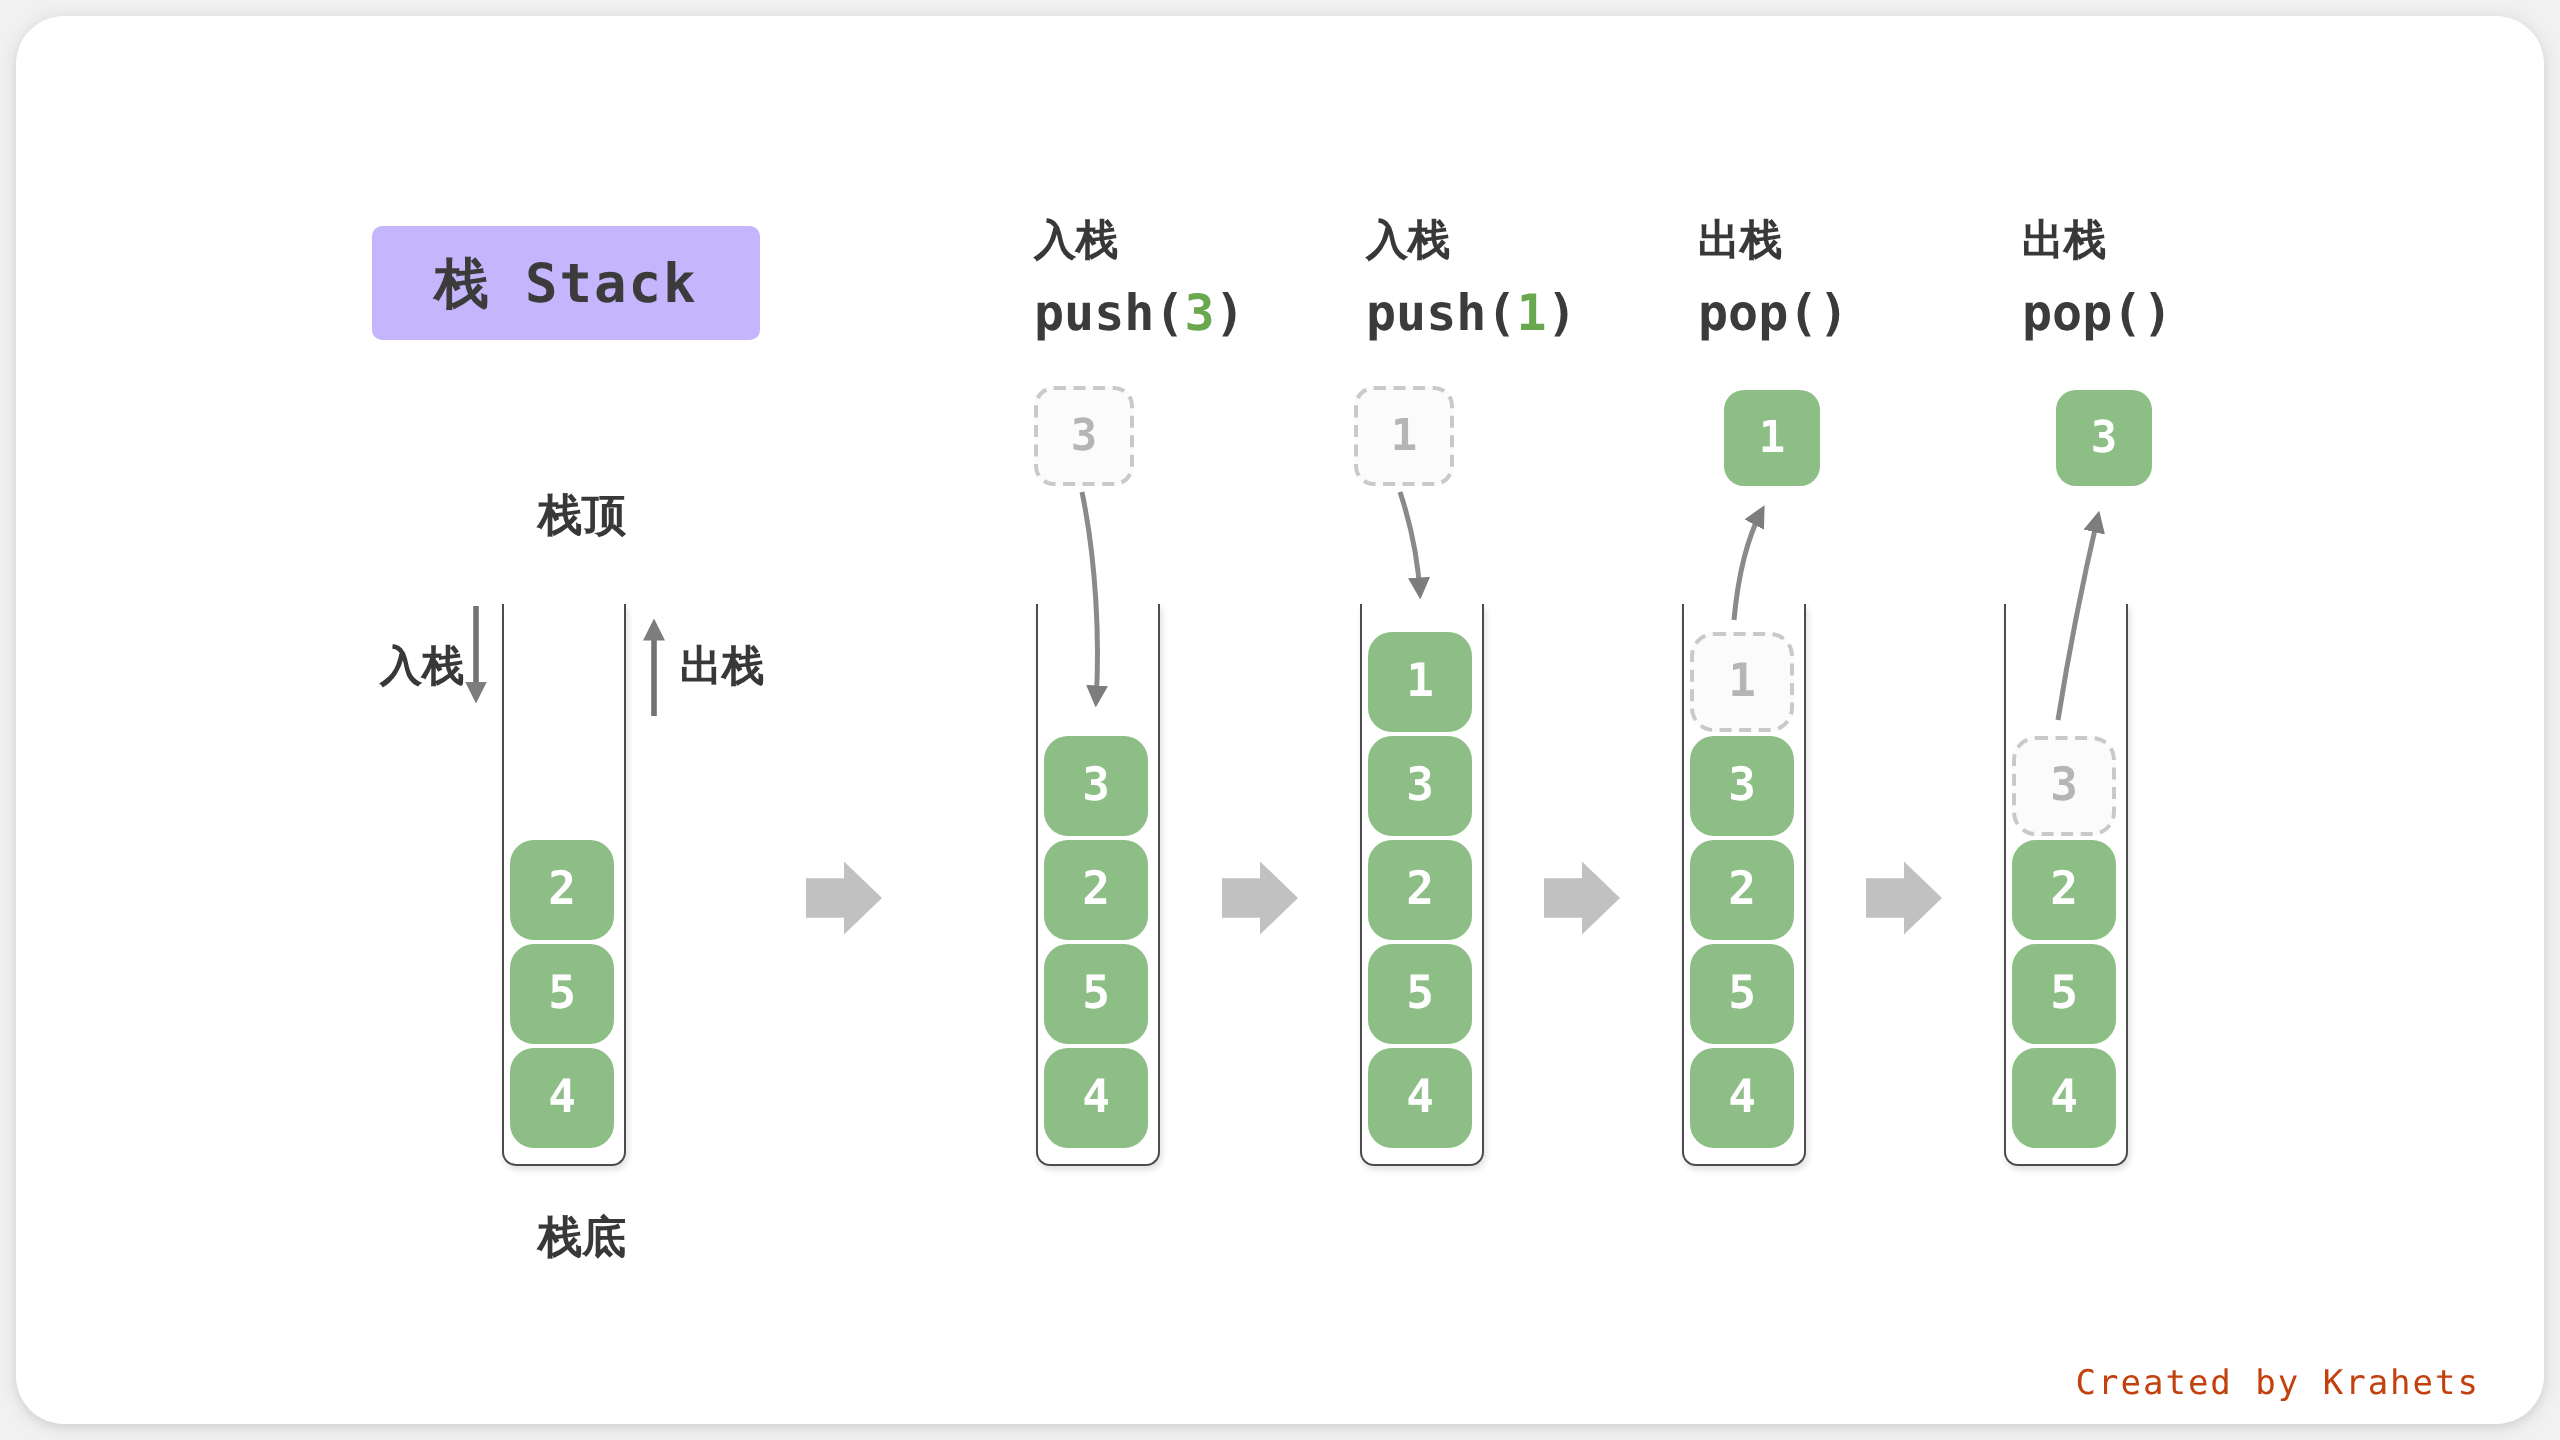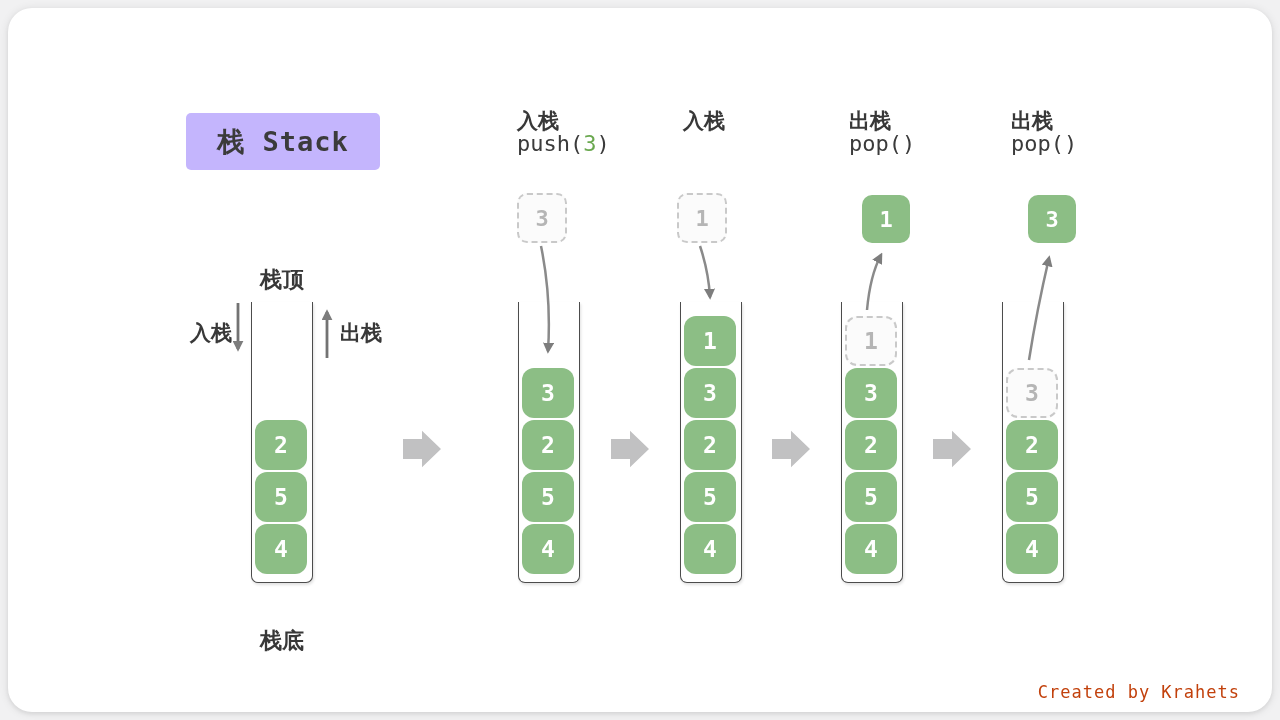--- a/index.html
+++ b/index.html
@@ -22,22 +22,22 @@
     background:#c4b5fd; border-radius:5px;
     display:flex; align-items:center; justify-content:center;
     font-family:"DejaVu Sans Mono","Liberation Mono",monospace;
     font-size:27px; font-weight:bold; color:#3b3b3b; letter-spacing:1px;
   }
 
   
   .hdr { top:109px; width:170px; }
   .hdr .op { font-size:21px; font-weight:bold; color:#383838; line-height:1.1; }
   .hdr .code {
-    margin-top:0; font-family:"DejaVu Sans Mono","Liberation Mono",monospace;
-    font-size:22px; font-weight:normal; color:#3b3b3b; line-height:1.1;
+    margin-top:11px; font-family:"DejaVu Sans Mono","Liberation Mono",monospace;
+    font-size:25px; font-weight:bold; color:#3b3b3b; line-height:1.1;
   }
   .hdr .code .arg { color:#6aa84f; }
 
   
   .stackbox {
     top:302px; width:62px; height:281px;
     background:#ffffff;
     border:1.6px solid #4c4c4c; border-top:none;
     border-radius:0 0 7px 7px;
     box-shadow:1px 2px 3px rgba(0,0,0,0.12);
@@ -71,21 +71,21 @@
   }
 
   
   .barrow {
     top:430px; width:38px; height:38px; background:#c1c1c2;
     clip-path:polygon(0 24%, 50% 24%, 50% 2%, 100% 50%, 50% 98%, 50% 76%, 0 76%);
   }
 
   
   .lbl { font-weight:bold; color:#383838; font-size:22px; }
-  .lbl.center { width:62px; text-align:center;margin-top:22px; }
+  .lbl.center { width:62px; text-align:right; }
 
   .overlay { position:absolute; left:0; top:0; pointer-events:none; }
 
   .watermark {
     right:40px; bottom:18px;
     font-family:"DejaVu Sans Mono","Liberation Mono",monospace;
     font-size:17px; color:#c2410c; letter-spacing:1px;
   }
 </style>
 </head>
@@ -95,20 +95,21 @@
 
 <div class="abs title-badge">栈 Stack</div>
 
 <div class="abs hdr" style="left:517px">
   <div class="op">入栈</div>
   <div class="code"><span>push(</span><span class="arg">3</span><span>)</span></div>
 </div>
 
 <div class="abs hdr" style="left:683px">
   <div class="op">入栈</div>
+  <div class="code"><span>push(</span><span class="arg">1</span><span>)</span></div>
 </div>
 
 <div class="abs hdr" style="left:849px">
   <div class="op">出栈</div>
   <div class="code"><span>pop(</span><span class="arg"></span><span>)</span></div>
 </div>
 
 <div class="abs hdr" style="left:1011px">
   <div class="op">出栈</div>
   <div class="code"><span>pop(</span><span class="arg"></span><span>)</span></div>

